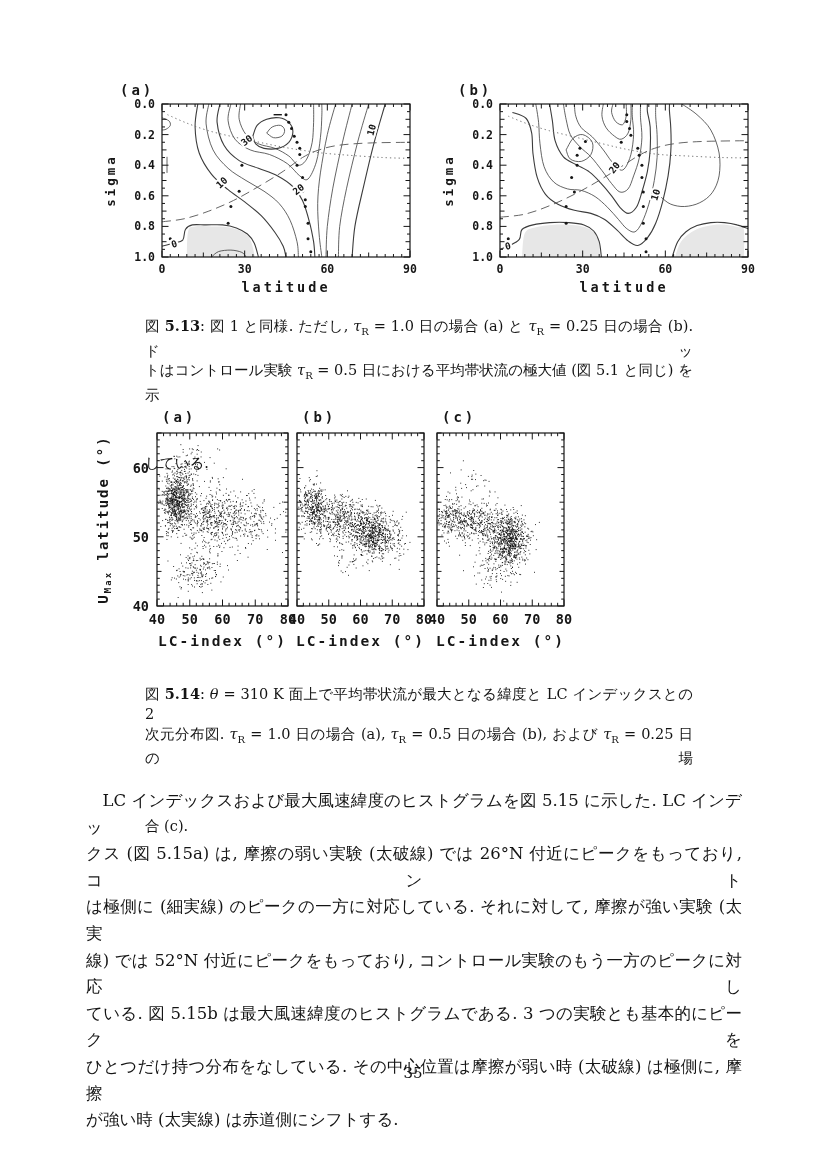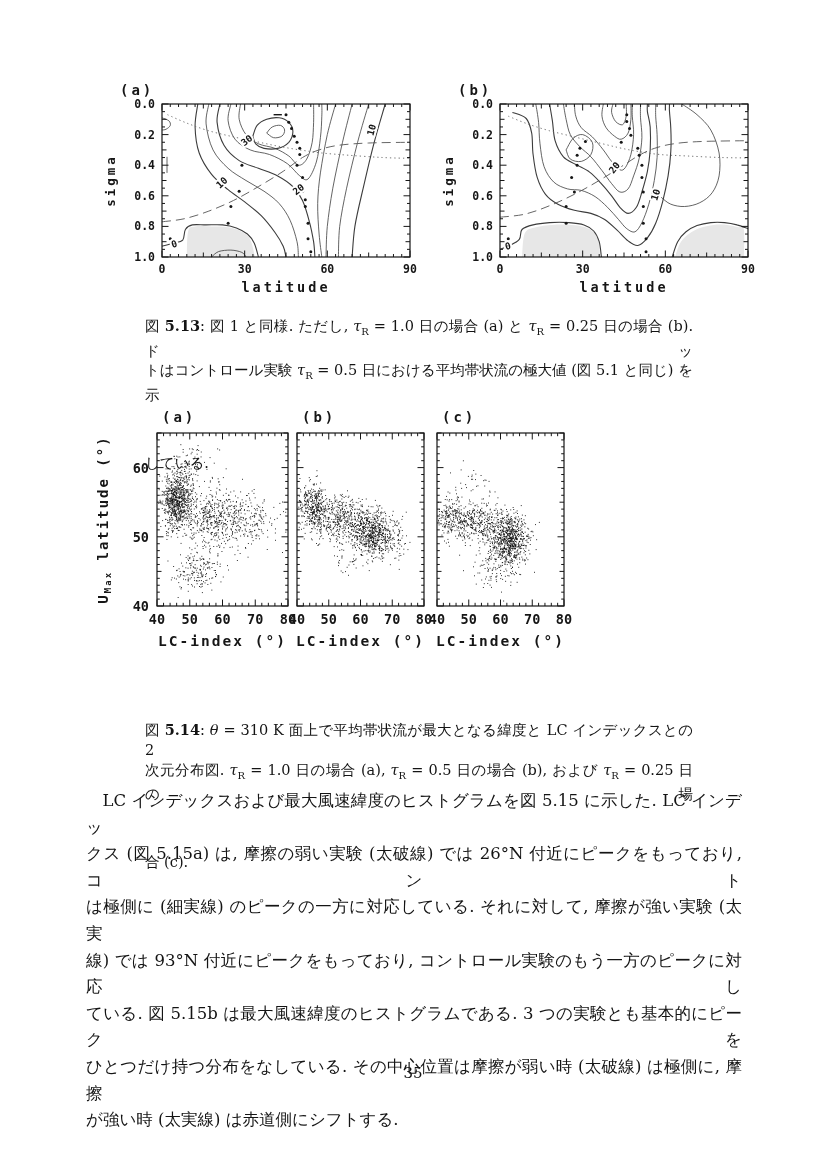--- a/index.html
+++ b/index.html
@@ -707,31 +707,31 @@
         <text x="468.75" y="226" font-family="DejaVu Sans Mono, Liberation Mono, monospace" font-weight="bold" font-size="13.5" fill="#161616" text-anchor="middle">50</text>
         <text x="500.5" y="226" font-family="DejaVu Sans Mono, Liberation Mono, monospace" font-weight="bold" font-size="13.5" fill="#161616" text-anchor="middle">60</text>
         <text x="532.25" y="226" font-family="DejaVu Sans Mono, Liberation Mono, monospace" font-weight="bold" font-size="13.5" fill="#161616" text-anchor="middle">70</text>
         <text x="564" y="226" font-family="DejaVu Sans Mono, Liberation Mono, monospace" font-weight="bold" font-size="13.5" fill="#161616" text-anchor="middle">80</text>
         <text x="500.5" y="248" font-family="DejaVu Sans Mono, Liberation Mono, monospace" font-weight="bold" font-size="14.5" fill="#161616" text-anchor="middle" letter-spacing="2">LC-index (°)</text>
         <text x="442" y="24" font-family="DejaVu Sans Mono, Liberation Mono, monospace" font-weight="bold" font-size="14" fill="#161616" text-anchor="start" letter-spacing="3">(c)</text>
       </g>
       <text font-family="DejaVu Sans Mono, Liberation Mono, monospace" font-weight="bold" font-size="14" fill="#161616" text-anchor="middle" transform="translate(108 121.5) rotate(-90)" letter-spacing="2"><tspan>U</tspan><tspan font-size="9" dy="3">Max</tspan><tspan dy="-3"> latitude (°)</tspan></text>
     </svg>
 
-  <div class="caption" style="top:720px">
+  <div class="caption" style="top:684px">
     <div class="jline">図 <b>5.14</b>: <i>θ</i> = 310 K 面上で平均帯状流が最大となる緯度と LC インデックスとの 2</div>
     <div class="jline">次元分布図. <i>τ</i><sub>R</sub> = 1.0 日の場合 (a), <i>τ</i><sub>R</sub> = 0.5 日の場合 (b), および <i>τ</i><sub>R</sub> = 0.25 日の場</div>
     <div class="lline">合 (c).</div>
   </div>
 
   <div id="body-text">
     <div class="jline indent">LC インデックスおよび最大風速緯度のヒストグラムを図 5.15 に示した. LC インデッ</div>
     <div class="jline">クス (図 5.15a) は, 摩擦の弱い実験 (太破線) では 26°N 付近にピークをもっており, コント</div>
     <div class="jline">は極側に (細実線) のピークの一方に対応している. それに対して, 摩擦が強い実験 (太実</div>
-    <div class="jline">線) では 93°N 付近にピークをもっており, コントロール実験のもう一方のピークに対応し</div>
+    <div class="jline">線) では 52°N 付近にピークをもっており, コントロール実験のもう一方のピークに対応し</div>
     <div class="jline">ている. 図 5.15b は最大風速緯度のヒストグラムである. 3 つの実験とも基本的にピークを</div>
     <div class="jline">ひとつだけ持つ分布をなしている. その中心位置は摩擦が弱い時 (太破線) は極側に, 摩擦</div>
     <div class="lline">が強い時 (太実線) は赤道側にシフトする.</div>
   </div>
 
   <div id="page-num">35</div>
 
 </div>
 
 </body></html>

